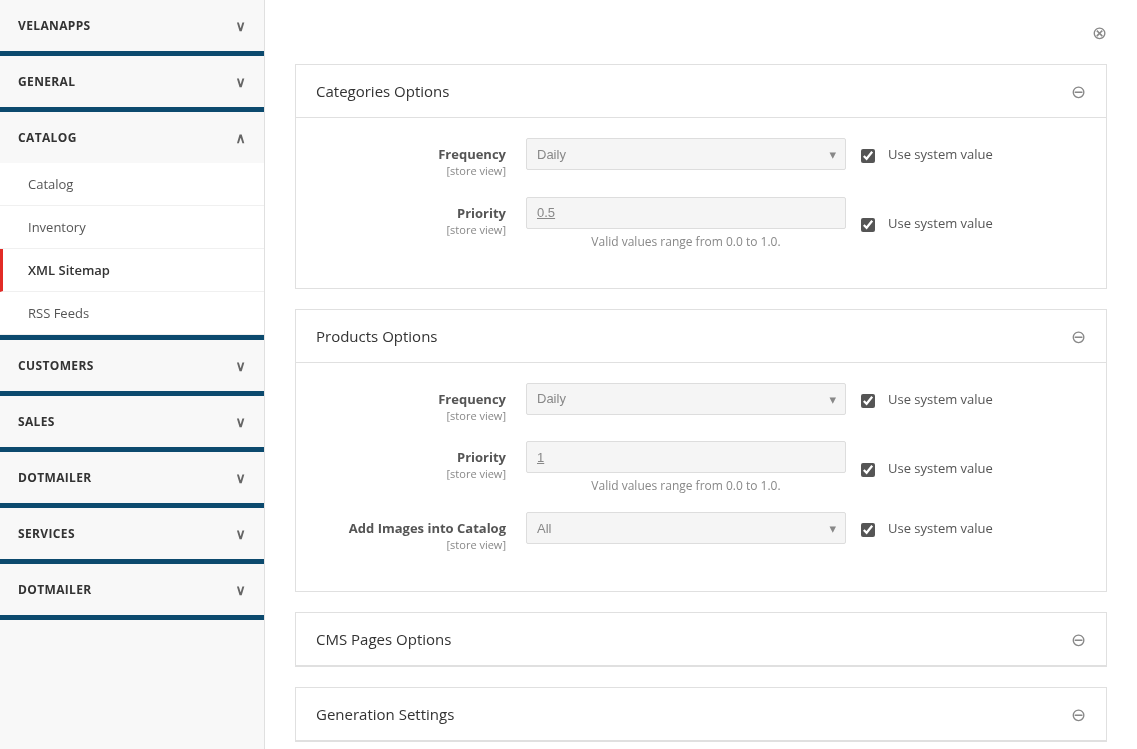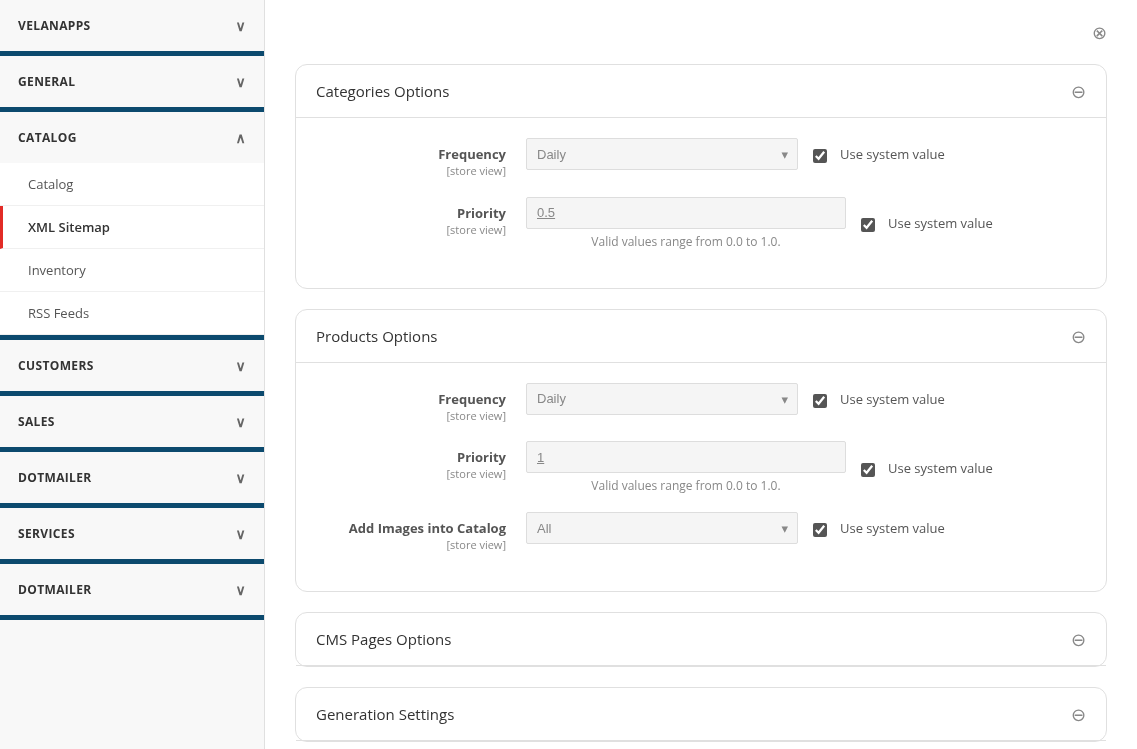--- a/index.html
+++ b/index.html
@@ -61,21 +61,21 @@
       font-weight: 300;
       color: #333;
       margin-bottom: 20px;
       display: flex;
       align-items: center;
       justify-content: space-between;
     }
 
     .section-panel {
       border: 1px solid #e0e0e0;
-      border-radius: 12px;
+      border-radius: 0;
       margin-bottom: 20px;
       background: #fff;
     }
     .section-header {
       display: flex;
       align-items: center;
       justify-content: space-between;
       padding: 14px 20px;
       cursor: pointer;
       font-size: 15px;
@@ -127,21 +127,21 @@
       padding: 4px 10px;
       font-size: 13px;
       color: #888;
       -webkit-appearance: none;
       appearance: none;
       position: relative;
       text-decoration: underline;
     }
     .select-wrapper {
       position: relative;
-      width: 272px;
+      width: 320px;
     }
     .select-wrapper select {
       width: 100%;
       height: 32px;
       border: 1px solid #ddd;
       background: #f5f5f5;
       border-radius: 2px;
       padding: 4px 30px 4px 10px;
       font-size: 13px;
       color: #888;
@@ -197,22 +197,22 @@
         <span class="chevron">∨</span>
       </div>
     </div>
     <div class="sidebar-section">
       <div class="sidebar-header">
         <span>CATALOG</span>
         <span class="chevron">∧</span>
       </div>
       <div class="sidebar-sub-items">
         <div class="sidebar-sub-item">Catalog</div>
+        <div class="sidebar-sub-item">Inventory</div>
         <div class="sidebar-sub-item active">XML Sitemap</div>
-        <div class="sidebar-sub-item">Inventory</div>
         <div class="sidebar-sub-item">RSS Feeds</div>
       </div>
     </div>
     <div class="sidebar-section">
       <div class="sidebar-header">
         <span>CUSTOMERS</span>
         <span class="chevron">∨</span>
       </div>
     </div>
     <div class="sidebar-section">

